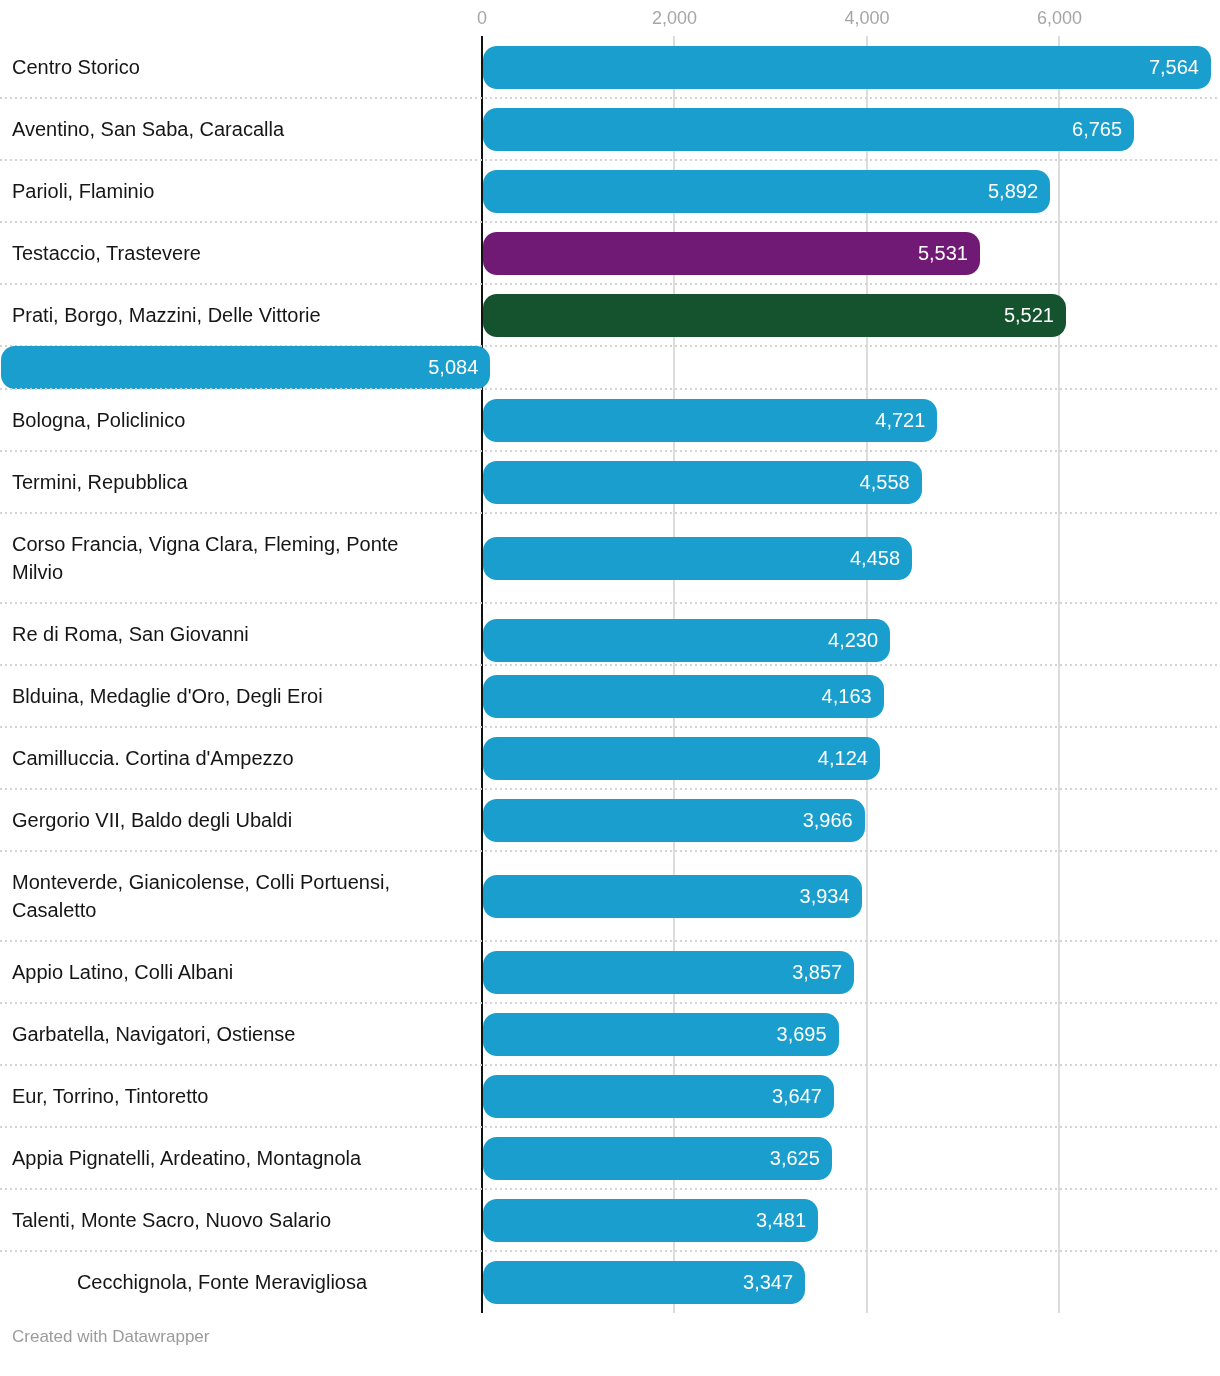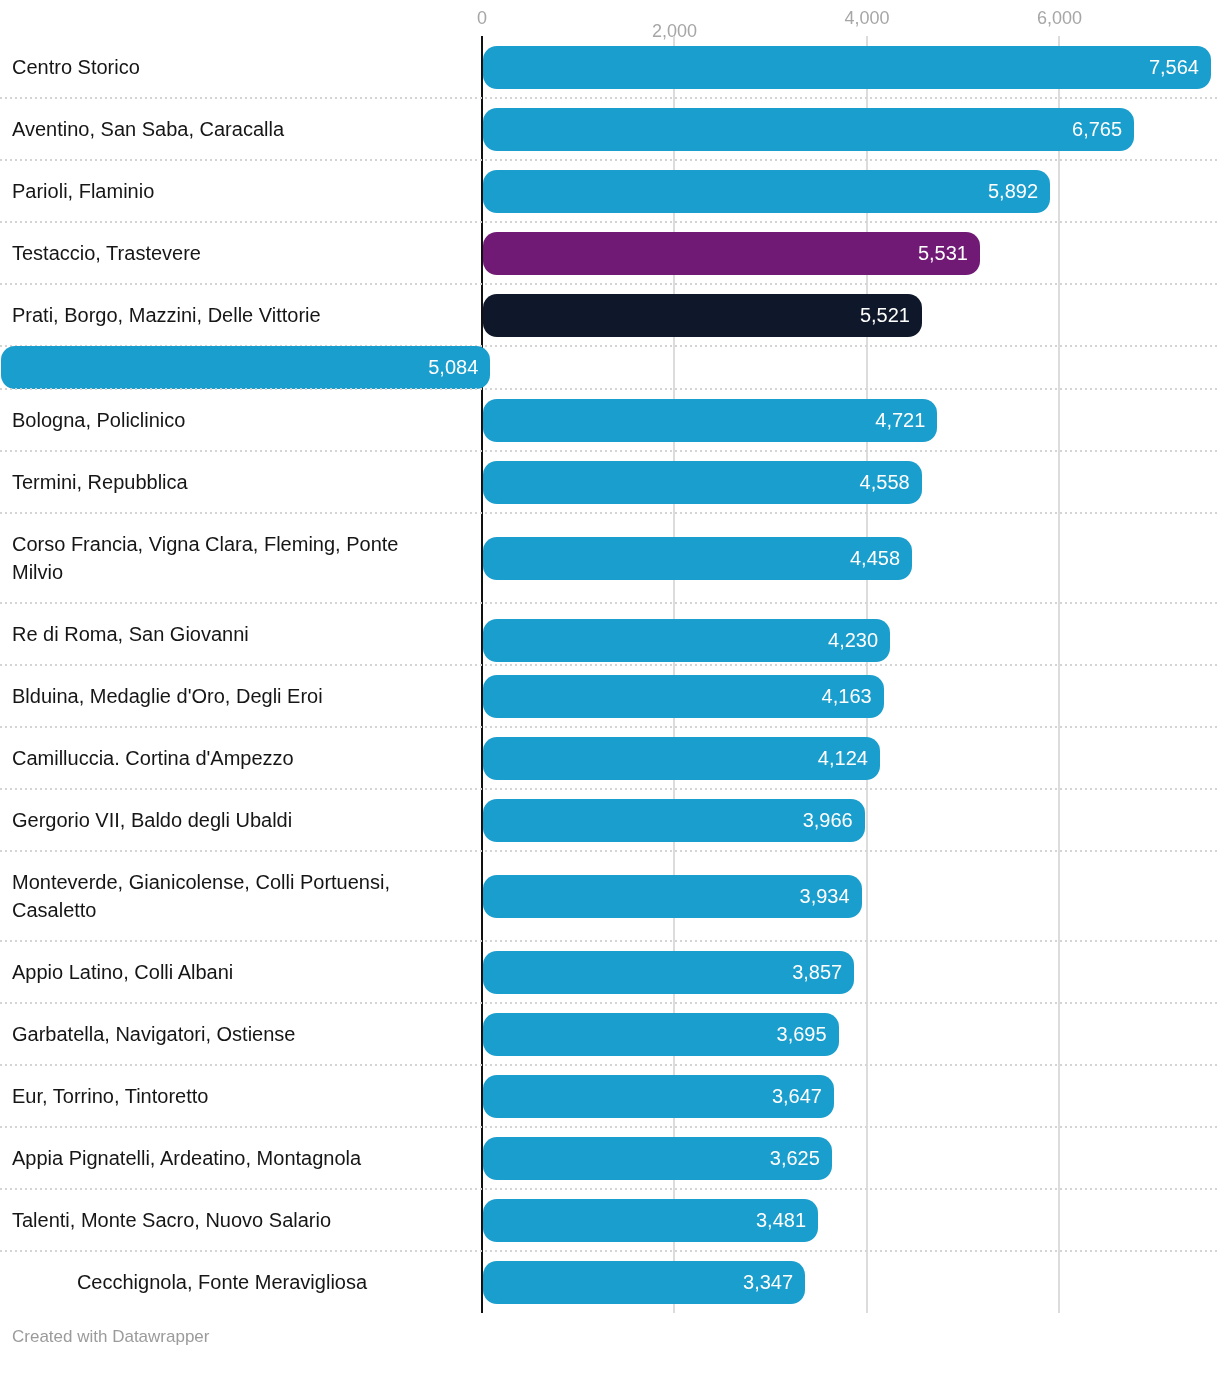--- a/index.html
+++ b/index.html
@@ -43,21 +43,21 @@
   .bar-value { padding-right:12px; font-size:20px; color:#ffffff; white-space:nowrap; }
 
   .footer { height:44px; padding:14px 0 0 12px; font-size:17px; color:#9b9b9b; }
 </style>
 </head>
 <body>
 
 <div class="chart">
   <div class="axis-header" id="axis-header">
       <span class="tick" style="left: 482px;">0</span>
-      <span class="tick" style="left: 674.488px; margin-top: 13px;">2,000</span>
+      <span class="tick" style="left: 674.488px;">2,000</span>
       <span class="tick" style="left: 866.977px;">4,000</span>
       <span class="tick" style="left: 1059.46px;">6,000</span>
     </div>
   <div class="chart-body">
     <div class="plot-lines" id="plot-lines">
       <div class="axis-line"></div>
     <div class="gridline" style="left: 673.488px;"></div>
         <div class="gridline" style="left: 865.977px;"></div>
         <div class="gridline" style="left: 1058.46px;"></div>
       </div>
@@ -94,21 +94,21 @@
     <div class="bar-area">
       <div class="bar" style="width: 497px; background: #701a75;">
         <span class="bar-value" style="color: rgb(255, 255, 255);">5,531</span>
       </div>
     </div>
   </div>
 
   <div class="row">
     <div class="row-label" style="color: rgb(22, 22, 22);">Prati, Borgo, Mazzini, Delle Vittorie</div>
     <div class="bar-area">
-      <div class="bar" style="width: 439px; background: #0f172a; align-items: center;">
+      <div class="bar" style="width: 583px; background: #14532d; align-items: center;">
         <span class="bar-value" style="color: rgb(255, 255, 255);">5,521</span>
       </div>
     </div>
   </div>
 
   <div class="row">
     <div class="bar-area">
       <div class="bar" style="width: 489.305px; background: rgb(26, 158, 205);">
         <span class="bar-value" style="color: rgb(255, 255, 255);">5,084</span>
       </div>

